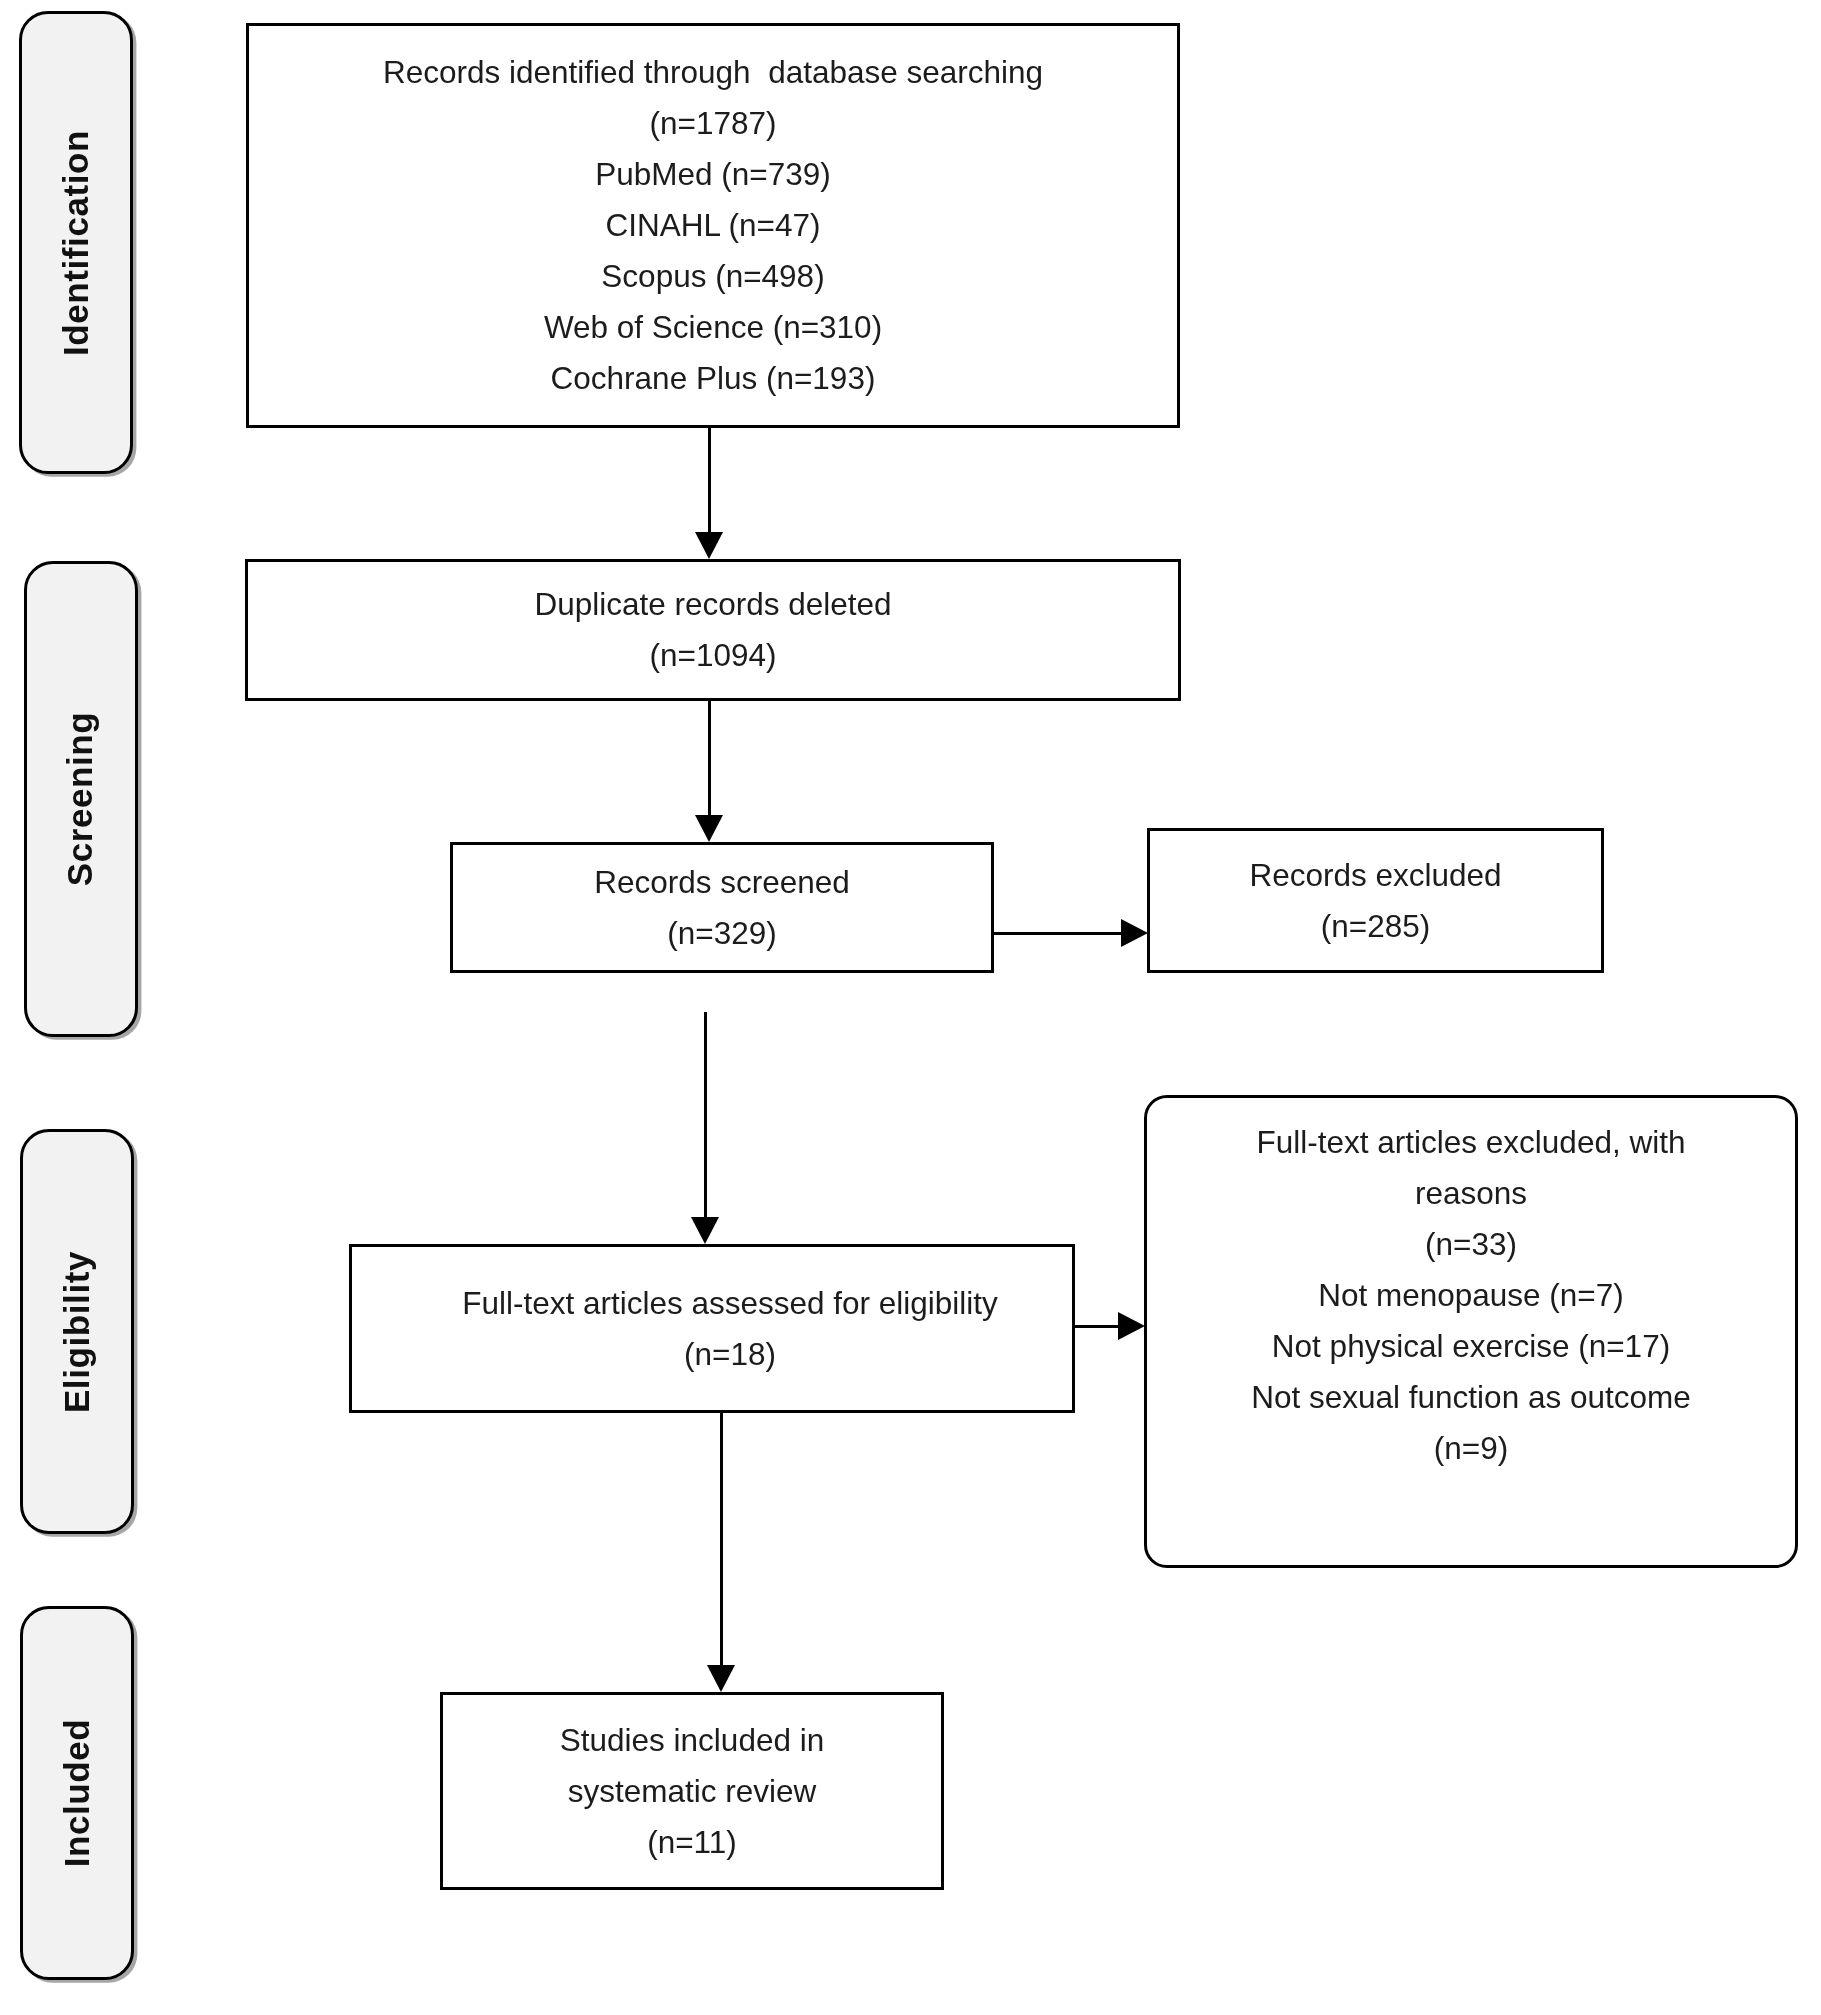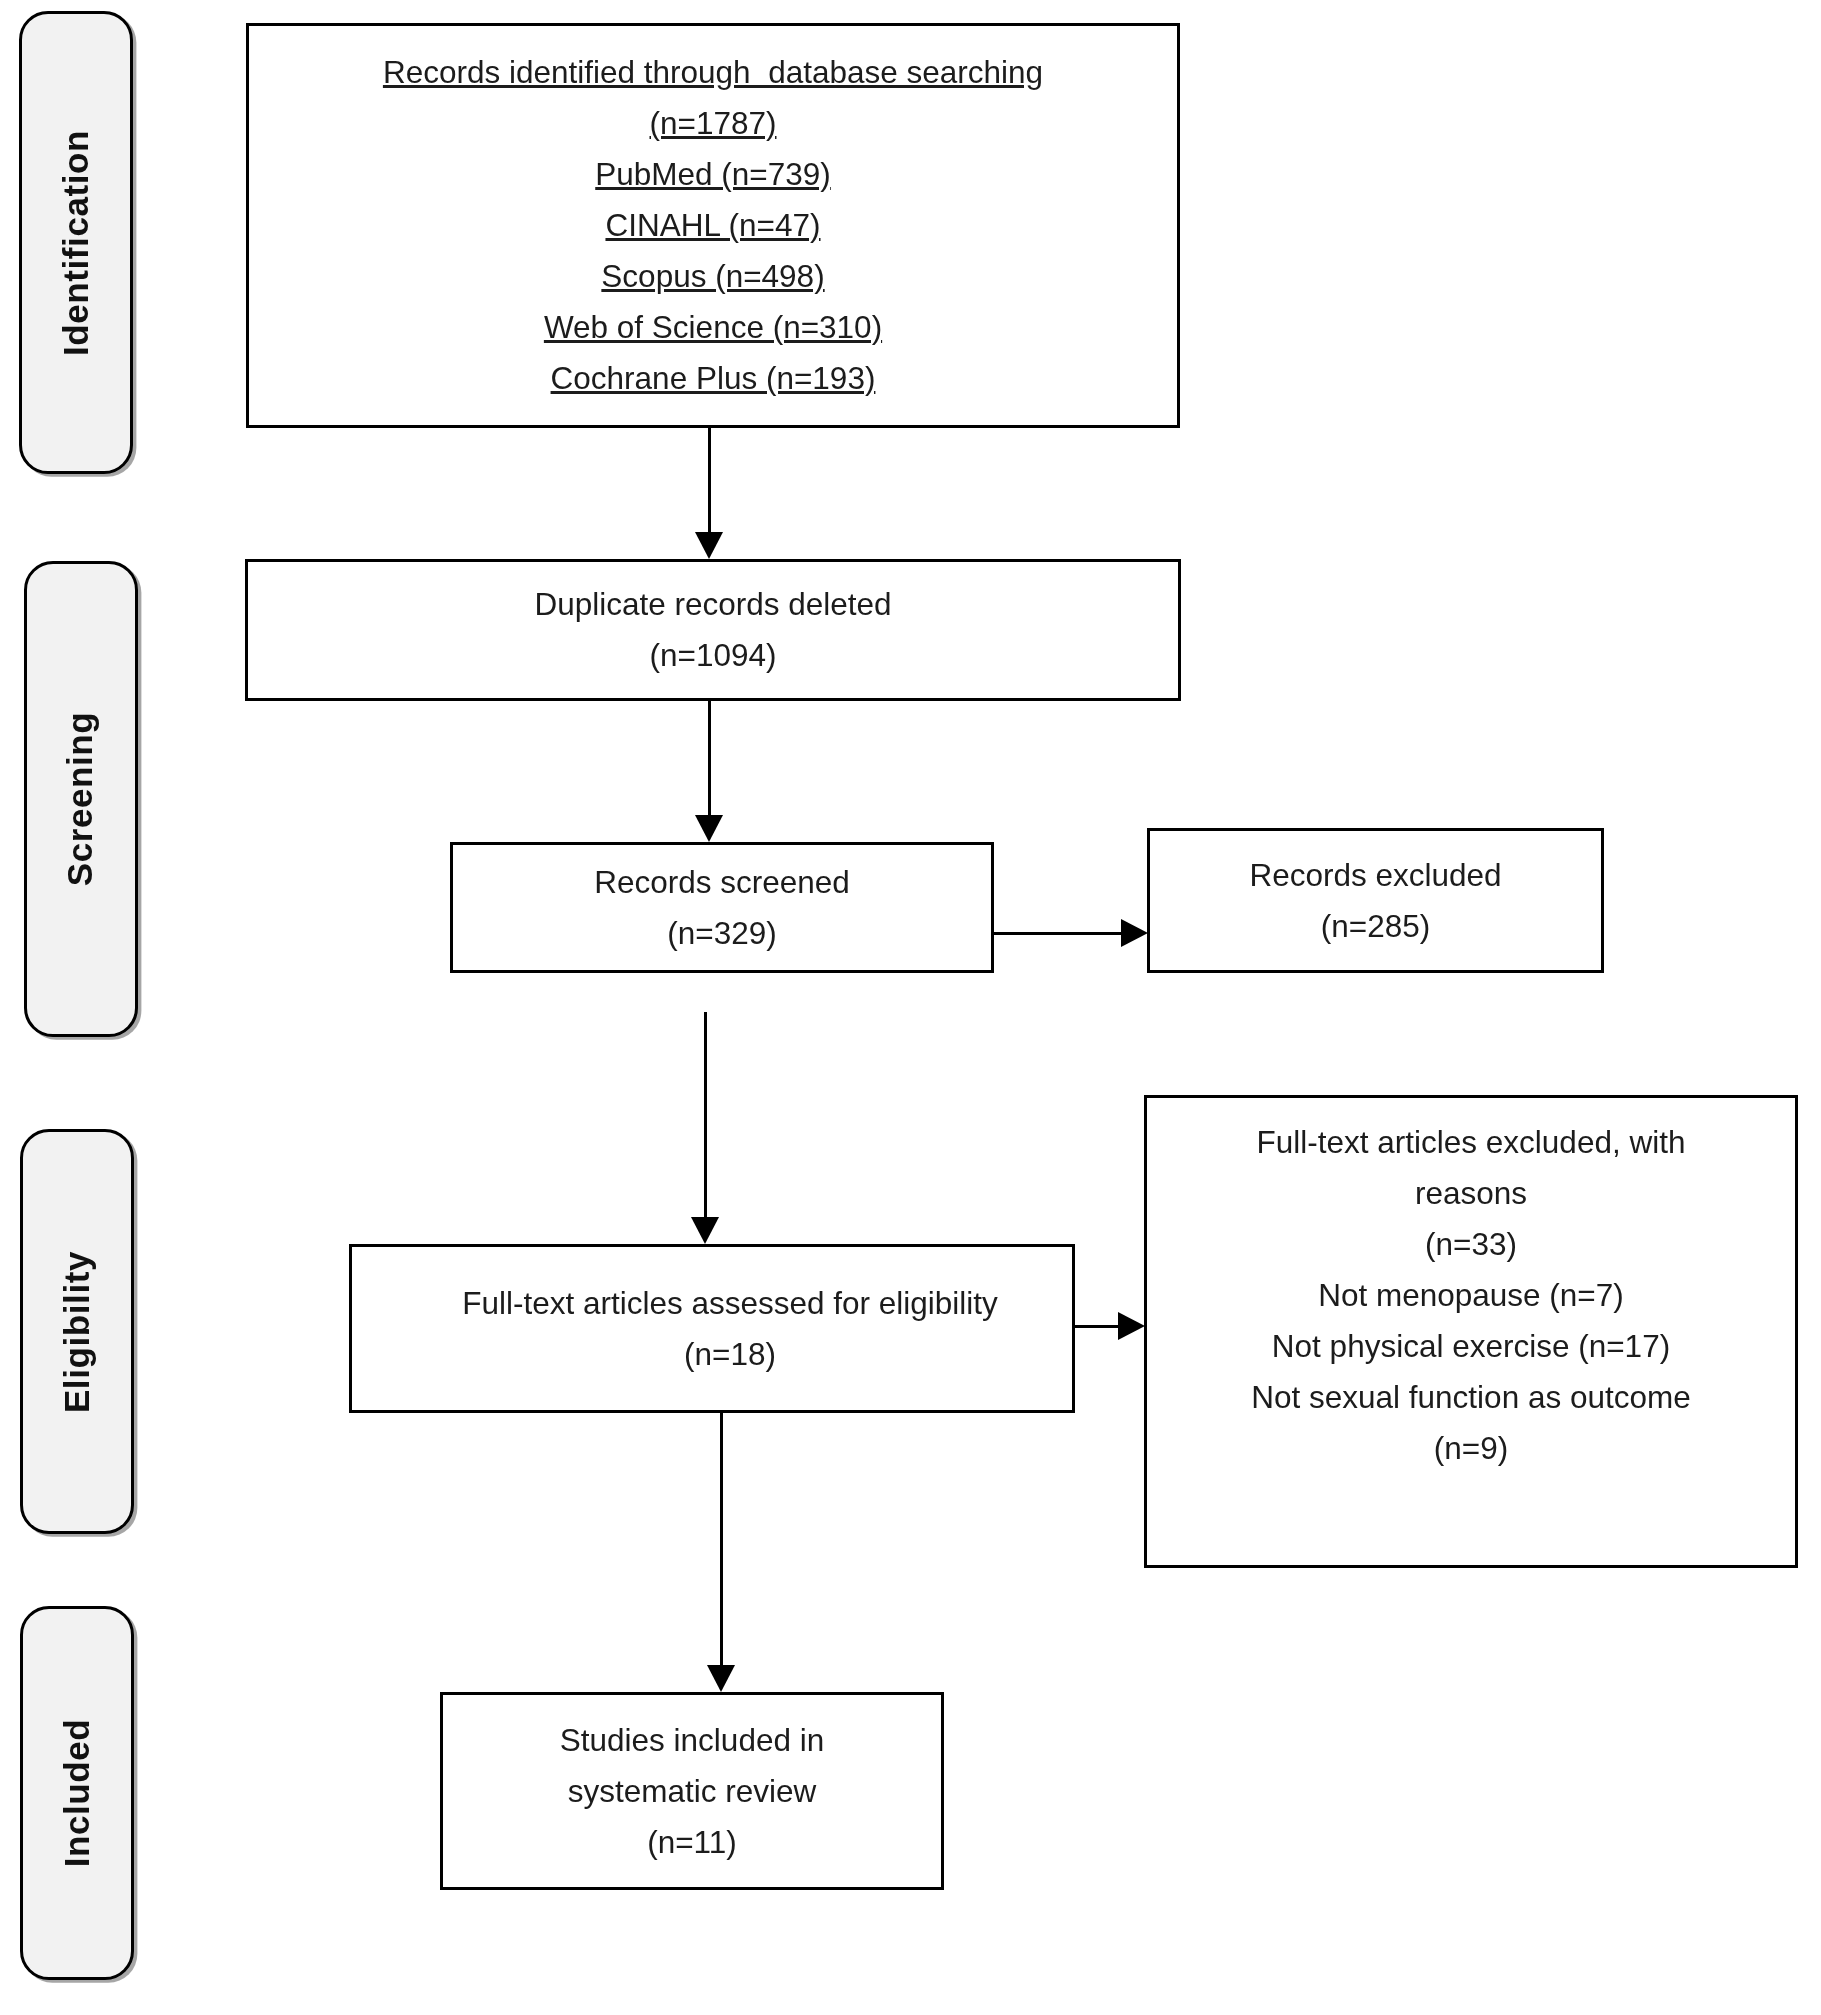--- a/index.html
+++ b/index.html
@@ -99,21 +99,21 @@
   </div>
 
   <div class="stage" style="left:20px; top:1129px; width:114px; height:405px;">
     <span class="stage-label">Eligibility</span>
   </div>
 
   <div class="stage" style="left:20px; top:1606px; width:114px; height:374px;">
     <span class="stage-label">Included</span>
   </div>
 
-  <div class="node" style="left:246px; top:22.5px; width:934px; height:405px;text-decoration:underline;">
+  <div class="node" style="left:246px; top:22.5px; width:934px; height:405px;">
     <div class="line">Records identified through  database searching</div>
     <div class="line">(n=1787)</div>
     <div class="line">PubMed (n=739)</div>
     <div class="line">CINAHL (n=47)</div>
     <div class="line">Scopus (n=498)</div>
     <div class="line">Web of Science (n=310)</div>
     <div class="line">Cochrane Plus (n=193)</div>
   </div>
 
   <div class="node" style="left:245px; top:559px; width:936px; height:142px;align-items:center;">
@@ -129,21 +129,21 @@
   <div class="node" style="left:1147px; top:828px; width:457px; height:145px;align-items:center;">
     <div class="line">Records excluded</div>
     <div class="line">(n=285)</div>
   </div>
 
   <div class="node" style="left:349px; top:1244px; width:726px; height:169px;padding-left:36px;">
     <div class="line">Full-text articles assessed for eligibility</div>
     <div class="line">(n=18)</div>
   </div>
 
-  <div class="node top-align" style="left:1144px; top:1095px; width:654px; height:473px;">
+  <div class="node top-align" style="left:1144px; top:1095px; width:654px; height:473px;border-radius:23px;">
     <div class="line">Full-text articles excluded, with</div>
     <div class="line">reasons</div>
     <div class="line">(n=33)</div>
     <div class="line">Not menopause (n=7)</div>
     <div class="line">Not physical exercise (n=17)</div>
     <div class="line">Not sexual function as outcome</div>
     <div class="line">(n=9)</div>
   </div>
 
   <div class="node" style="left:440px; top:1692px; width:504px; height:198px;">

